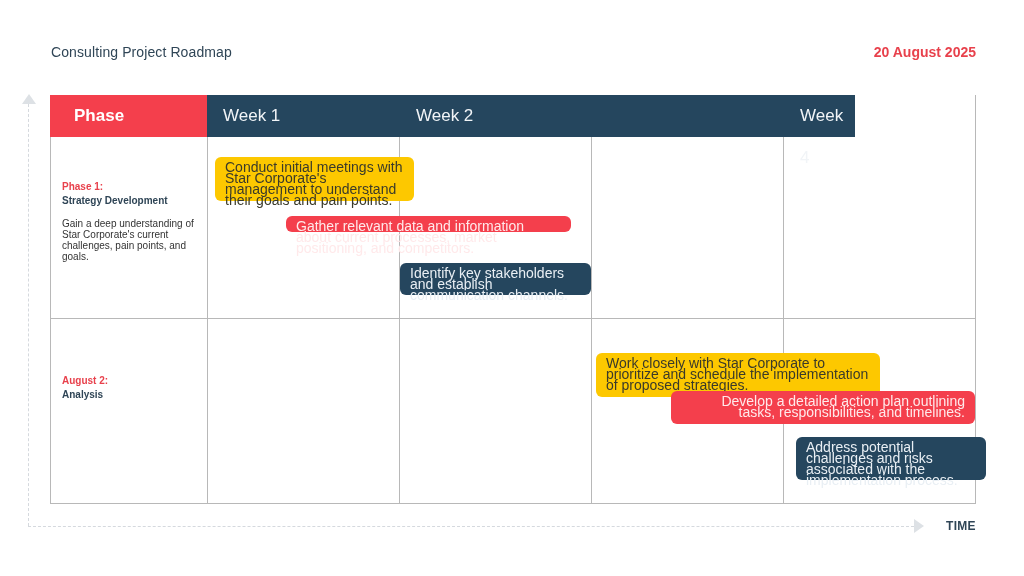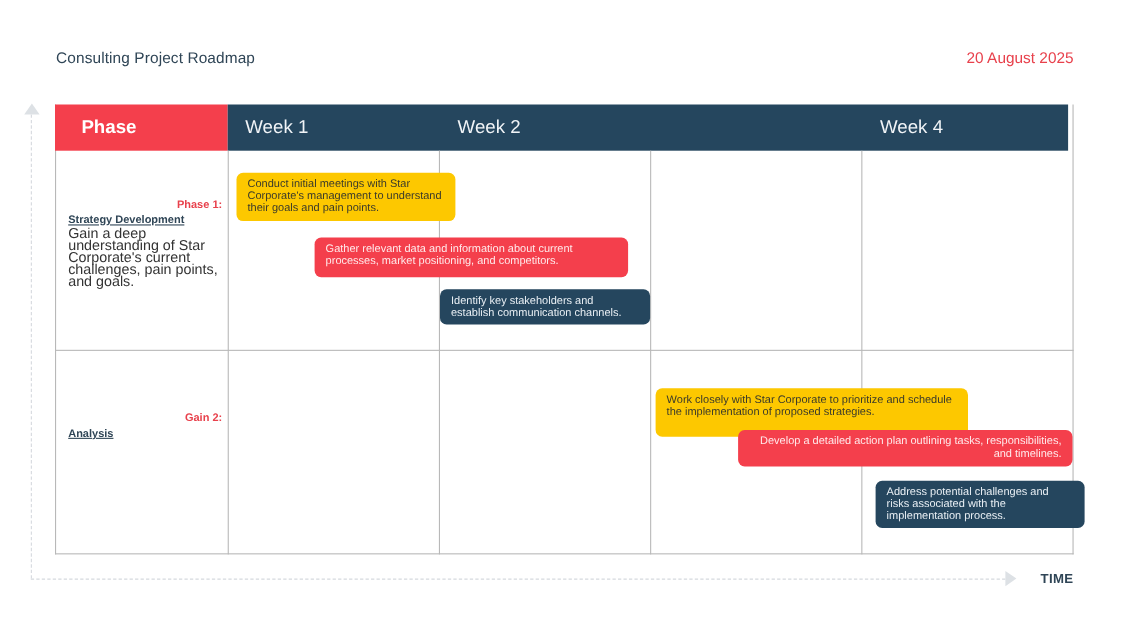--- a/index.html
+++ b/index.html
@@ -1,44 +1,44 @@
 <!DOCTYPE html>
 <html><head>
 <meta charset="utf-8">
 <style>
   * { box-sizing: border-box; margin: 0; padding: 0; }
   html, body { width: 1024px; height: 576px; background: #ffffff; overflow: hidden; }
   body { position: relative; font-family: "Liberation Sans", "DejaVu Sans", sans-serif; color: #2d3e50; }
 
   .title { position: absolute; left: 51px; top: 44px; font-size: 14px; color: #2f4556; letter-spacing: 0.1px; text-align: center; }
-  .date { position: absolute; right: 48px; top: 44px; font-size: 14px; font-weight: normal; color: #e8414c; }
+  .date { position: absolute; right: 48px; top: 44px; font-size: 14px; font-weight: bold; color: #e8414c; }
 
   .axis-v { position: absolute; left: 28px; top: 104px; height: 422px; border-left: 1.5px dashed #d5d9de; }
   .axis-v-arrow { position: absolute; left: 22px; top: 94px; width: 0; height: 0;
     border-left: 7px solid transparent; border-right: 7px solid transparent; border-bottom: 10px solid #dde1e5; }
   .axis-h { position: absolute; left: 28px; top: 526px; width: 886px; border-top: 1.5px dashed #d5d9de; }
   .axis-h-arrow { position: absolute; left: 914px; top: 519px; width: 0; height: 0;
     border-top: 7px solid transparent; border-bottom: 7px solid transparent; border-left: 10px solid #dde1e5; }
   .time-label { position: absolute; left: 946px; top: 519px; font-size: 12px; font-weight: bold; color: #2f4556; letter-spacing: 0.3px; }
 
   .grid { position: absolute; left: 50px; top: 95px; width: 926px; height: 409px; border: 1.5px solid #b8b8b8; border-top: none; }
   .hdr { position: absolute; top: 95px; height: 42px; display: flex; align-items: center; font-size: 17px; }
   .hdr-phase { left: 50px; width: 157px; background: #f43f4c; color: #fff; font-weight: bold; padding-left: 24px; }
-  .hdr-weeks { left: 207px; width: 764px; background: #25465e; padding-left: 12px; }
+  .hdr-weeks { left: 207px; width: 648px; background: #25465e; padding-left: 12px; }
   .week { position: absolute; top: 0; height: 42px; line-height: 42px; color: #f1f4f7; font-size: 17px; }
 
   .vline { position: absolute; top: 137px; height: 367px; border-left: 1.5px solid #b8b8b8; }
   .hline { position: absolute; left: 50px; width: 926px; top: 318px; border-top: 1.5px solid #b8b8b8; }
 
   .phase { position: absolute; left: 62px; width: 140px; font-size: 10px; line-height: 11px; }
-  .phase-num { color: #e8414c; font-weight: bold; text-align: right; }
-  .phase-name { color: #2f4556; font-weight: bold; margin-top: 3px; text-decoration: underline; }
-  .phase-desc { color: #333; margin-top: 0; font-size: 13px; line-height: 11px; }
+  .phase-num { color: #e8414c; font-weight: bold; }
+  .phase-name { color: #2f4556; font-weight: bold; margin-top: 3px; }
+  .phase-desc { color: #333; margin-top: 12px; font-size: 10px; line-height: 11px; }
 
-  .task { position: absolute; border-radius: 6px; font-size: 10px; line-height: 11px; padding: 5px 10px; }
+  .task { position: absolute; border-radius: 6px; font-size: 14px; line-height: 11px; padding: 5px 10px; }
   .yellow { background: #fdc800; color: #3a3a2a; }
   .red { background: #f43f4c; color: #ffe9ea; }
   .navy { background: #25465e; color: #e9eff4; }
 </style>
 </head>
 <body>
 
 <div class="title">Consulting Project Roadmap</div>
 <div class="date">20 August 2025</div>
 
@@ -63,23 +63,23 @@
 <div class="vline" style="left:783px"></div>
 <div class="hline"></div>
 
 <div class="phase" style="top:181px">
   <div class="phase-num">Phase 1:</div>
   <div class="phase-name">Strategy Development</div>
   <div class="phase-desc">Gain a deep understanding of Star Corporate's current challenges, pain points, and goals.</div>
 </div>
 
 <div class="task yellow" style="left:215px; top:157px; width:199px; height:44px;">Conduct initial meetings with Star Corporate's management to understand their goals and pain points.</div>
-<div class="task red" style="left:286px; top:216px; width:285px; height:36px;">Gather relevant data and information about current processes, market positioning, and competitors.</div>
+<div class="task red" style="left:286px; top:216px; width:285px; height:16px;">Gather relevant data and information about current processes, market positioning, and competitors.</div>
 <div class="task navy" style="left:400px; top:263px; width:191px; height:32px;">Identify key stakeholders and establish communication channels.</div>
 
 <div class="phase" style="top:375px">
-  <div class="phase-num">Gain 2:</div>
+  <div class="phase-num">August 2:</div>
   <div class="phase-name">Analysis</div>
 </div>
 
 <div class="task yellow" style="left:596px; top:353px; width:284px; height:44px;">Work closely with Star Corporate to prioritize and schedule the implementation of proposed strategies.</div>
 <div class="task red" style="left:671px; top:391px; width:304px; height:33px;text-align:right;">Develop a detailed action plan outlining tasks, responsibilities, and timelines.</div>
 <div class="task navy" style="left:796px; top:437px; width:190px; height:43px;">Address potential challenges and risks associated with the implementation process.</div>
 
 </body></html>

